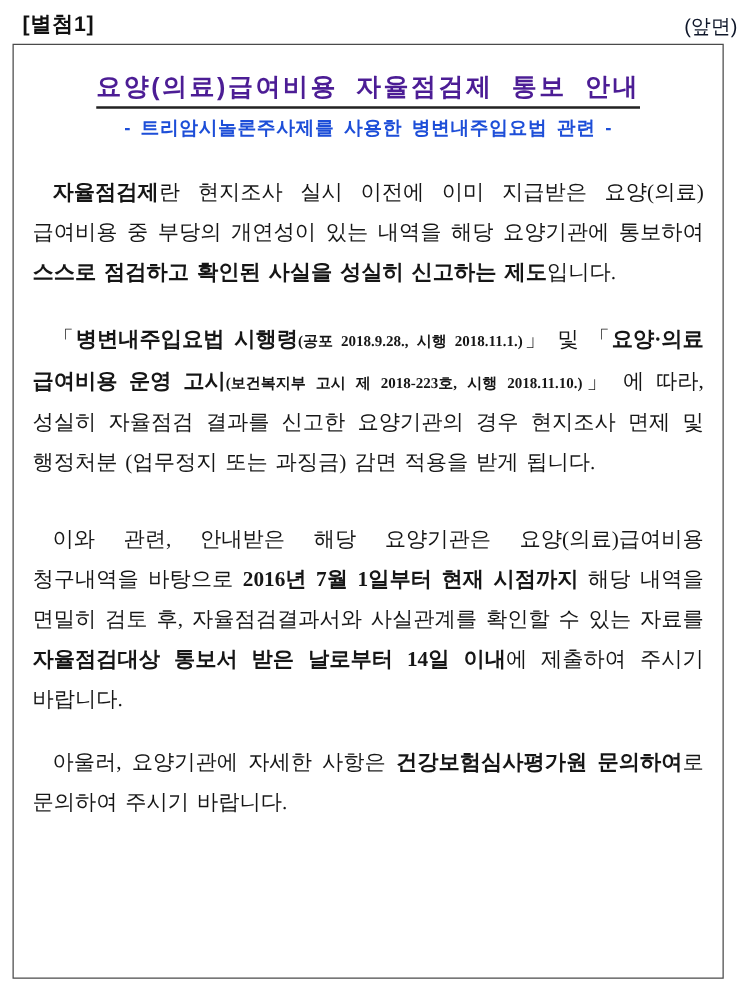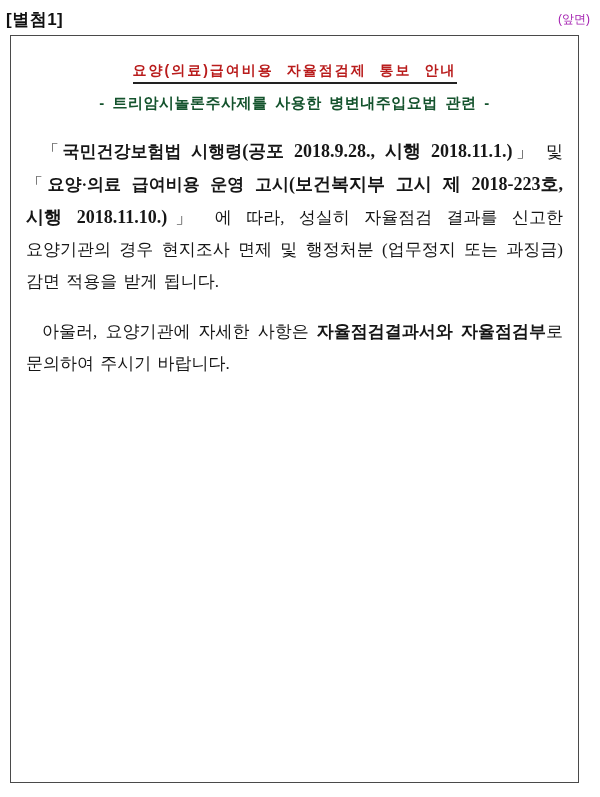--- a/index.html
+++ b/index.html
@@ -8,70 +8,70 @@
     width: 600px;
     height: 797px;
     background: #ffffff;
     color: #1a1a1a;
     font-family: "Liberation Serif", serif;
     position: relative;
     overflow: hidden;
   }
   .header-row {
     position: absolute;
-    top: 8px; left: 6px; right: 10px;
+    top: 8px; left: 18px; right: 10px;
     display: flex;
     justify-content: space-between;
     align-items: flex-start;
   }
   .attachment-label {
     font-family: "Liberation Sans", sans-serif;
     font-weight: bold;
     font-size: 17px;
     letter-spacing: 0.5px;
     color: #111;
   }
   .side-label {
     font-family: "Liberation Sans", sans-serif;
-    font-size: 12px;
-    color: #a21caf;
+    font-size: 16px;
+    color: #0f172a;
     padding-top: 3px;
   }
   .notice-box {
     position: absolute;
     left: 10px;
     top: 35px;
     width: 569px;
     height: 748px;
     border: 1.5px solid #4a4a4a;
     background: #ffffff;
     padding: 22px 15px 0 15px;
   }
   .title {
     text-align: center;
     font-family: "Liberation Sans", sans-serif;
     font-weight: bold;
-    font-size: 14px;
+    font-size: 20px;
     letter-spacing: 2px;
     word-spacing: 7px;
-    color: #b91c1c;
+    color: #4c1d95;
     line-height: 24px;
   }
   .title-text {
     border-bottom: 2px solid #222;
     padding-bottom: 4px;
   }
   .subtitle {
     text-align: center;
     font-family: "Liberation Sans", sans-serif;
     font-weight: 600;
     font-size: 15px;
     letter-spacing: 0.5px;
     word-spacing: 3px;
-    color: #14532d;
+    color: #1d4ed8;
     margin-top: 11px;
     line-height: 20px;
   }
   .body-wrap { margin-top: 0; }
   .para {
     font-size: 17px;
     line-height: 32px;
     margin: 0;
     text-align: justify;
     text-align-last: left;
@@ -79,32 +79,34 @@
     text-indent: 16px;
     word-spacing: 2px;
     color: #161616;
   }
   .para-0 { margin-top: 25px; }
   .para-1 { margin-top: 22px; }
   .para-2 { margin-top: 18px; }
   .para-3 { margin-top: 30px; }
   .para-4 { margin-top: 18px; }
   .seg-bold { font-weight: bold; }
-  .seg-small { font-size: 18px; }
+  .seg-small { font-size: 12px; }
 </style>
 </head>
 <body>
 
 <div class="header-row">
   <span class="attachment-label">[별첨1]</span>
   <span class="side-label">(앞면)</span>
 </div>
 
 <div class="notice-box">
   <div class="title">
     <span class="title-text">요양(의료)급여비용 자율점검제 통보 안내</span>
   </div>
   <div class="subtitle">- 트리암시놀론주사제를 사용한 병변내주입요법 관련 -</div>
   <div class="body-wrap" id="paragraphs">
-      <p class="para para-1"><span>「</span><span class="seg-bold">국민건강보험법 시행령</span><span class="seg-bold seg-small">(공포 2018.9.28., 시행 2018.11.1.)</span><span>」 및 「</span><span class="seg-bold">요양·의료 급여비용 운영 고시</span><span class="seg-bold seg-small">(보건복지부 고시 제 2018-223호, 시행 2018.11.10.)</span><span>」 에 따라, 성실히 자율점검 결과를 신고한 요양기관의 경우 현지조사 면제 및 행정처분 (업무정지 또는 과징금) 감면 적용을 받게 됩니다.</span></p>
-      <p class="para para-4"><span>아울러, 요양기관에 자세한 사항은 </span><span class="seg-bold">자율점검결과서와 자율점검부</span><span>로 문의하여 주시기 바랍니다.</span></p>
+      <p class="para para-0"><span class="seg-bold">자율점검제</span><span>란 현지조사 실시 이전에 이미 지급받은 요양(의료)급여비용 중 부당의 개연성이 있는 내역을 해당 요양기관에 통보하여 </span><span class="seg-bold">스스로 점검하고 확인된 사실을 성실히 신고하는 제도</span><span>입니다.</span></p>
+      <p class="para para-1"><span>「</span><span class="seg-bold">병변내주입요법 시행령</span><span class="seg-bold seg-small">(공포 2018.9.28., 시행 2018.11.1.)</span><span>」 및 「</span><span class="seg-bold">요양·의료 급여비용 운영 고시</span><span class="seg-bold seg-small">(보건복지부 고시 제 2018-223호, 시행 2018.11.10.)</span><span>」 에 따라, 성실히 자율점검 결과를 신고한 요양기관의 경우 현지조사 면제 및 행정처분 (업무정지 또는 과징금) 감면 적용을 받게 됩니다.</span></p>
+      <p class="para para-3"><span>이와 관련, 안내받은 해당 요양기관은 요양(의료)급여비용 청구내역을 바탕으로 </span><span class="seg-bold">2016년 7월 1일부터 현재 시점까지</span><span> 해당 내역을 면밀히 검토 후, 자율점검결과서와 사실관계를 확인할 수 있는 자료를 </span><span class="seg-bold">자율점검대상 통보서 받은 날로부터 14일 이내</span><span>에 제출하여 주시기 바랍니다.</span></p>
+      <p class="para para-4"><span>아울러, 요양기관에 자세한 사항은 </span><span class="seg-bold">건강보험심사평가원 문의하여</span><span>로 문의하여 주시기 바랍니다.</span></p>
     </div>
 </div>
 
 </body></html>

